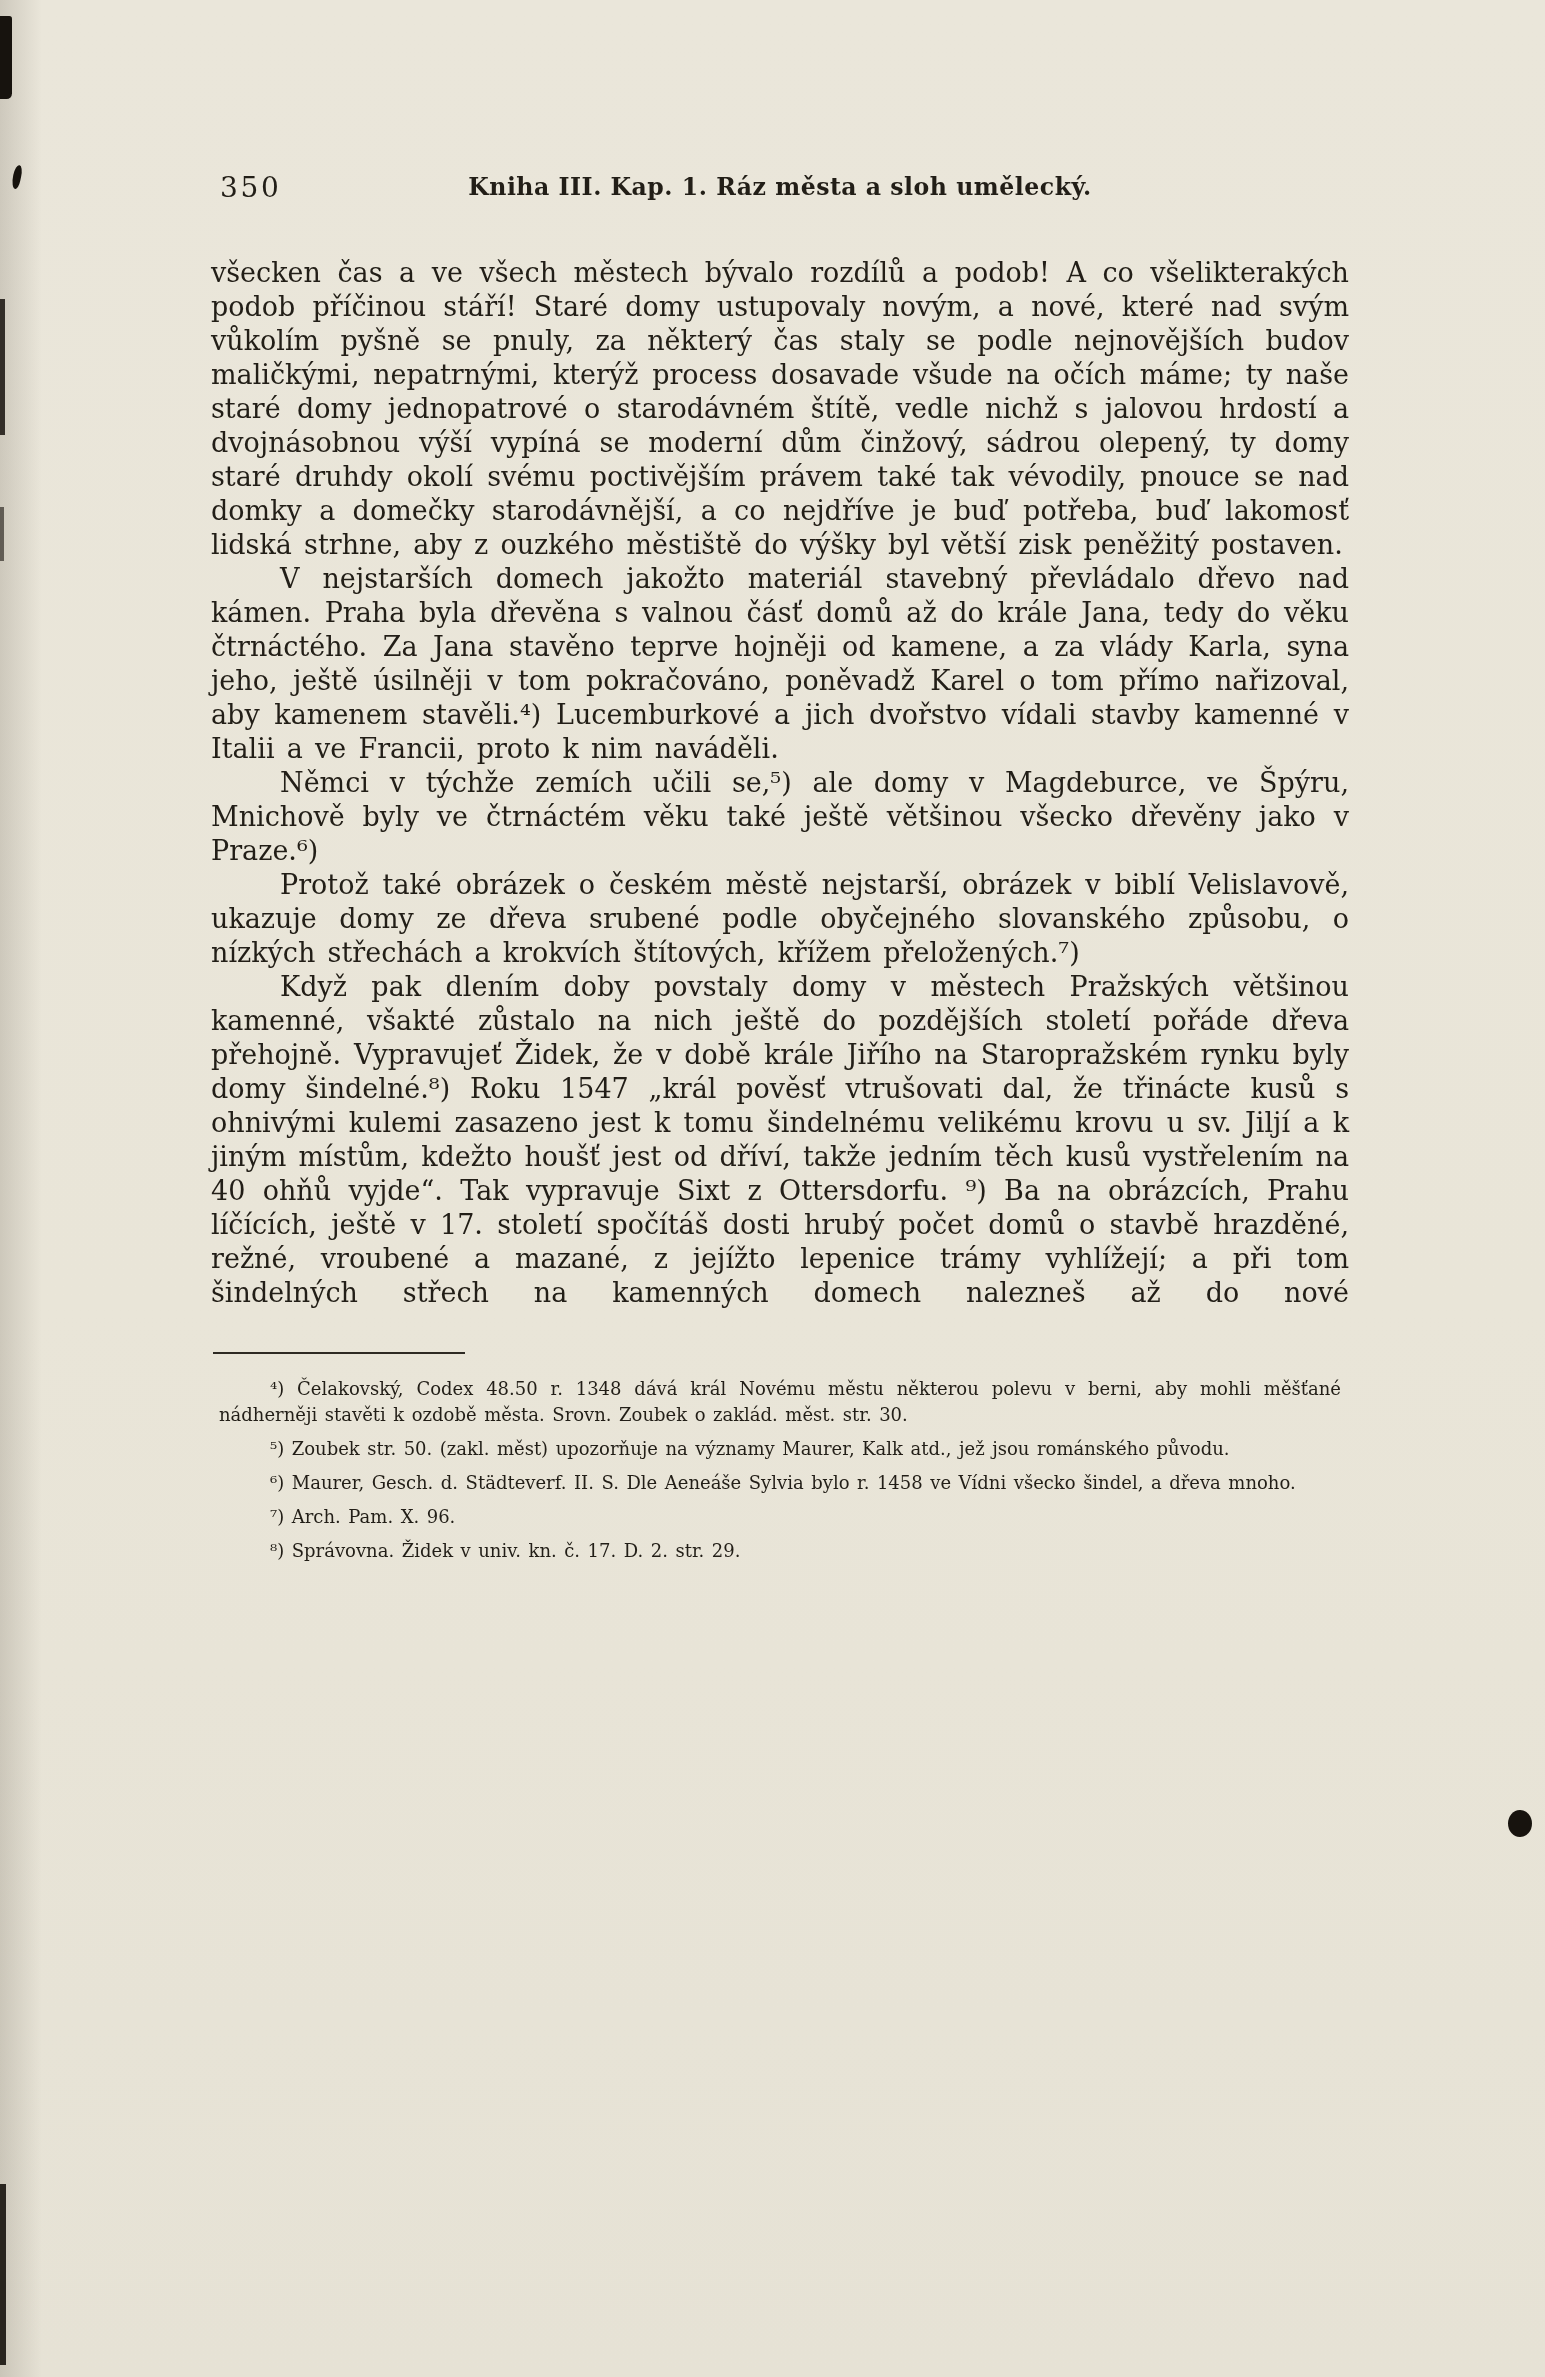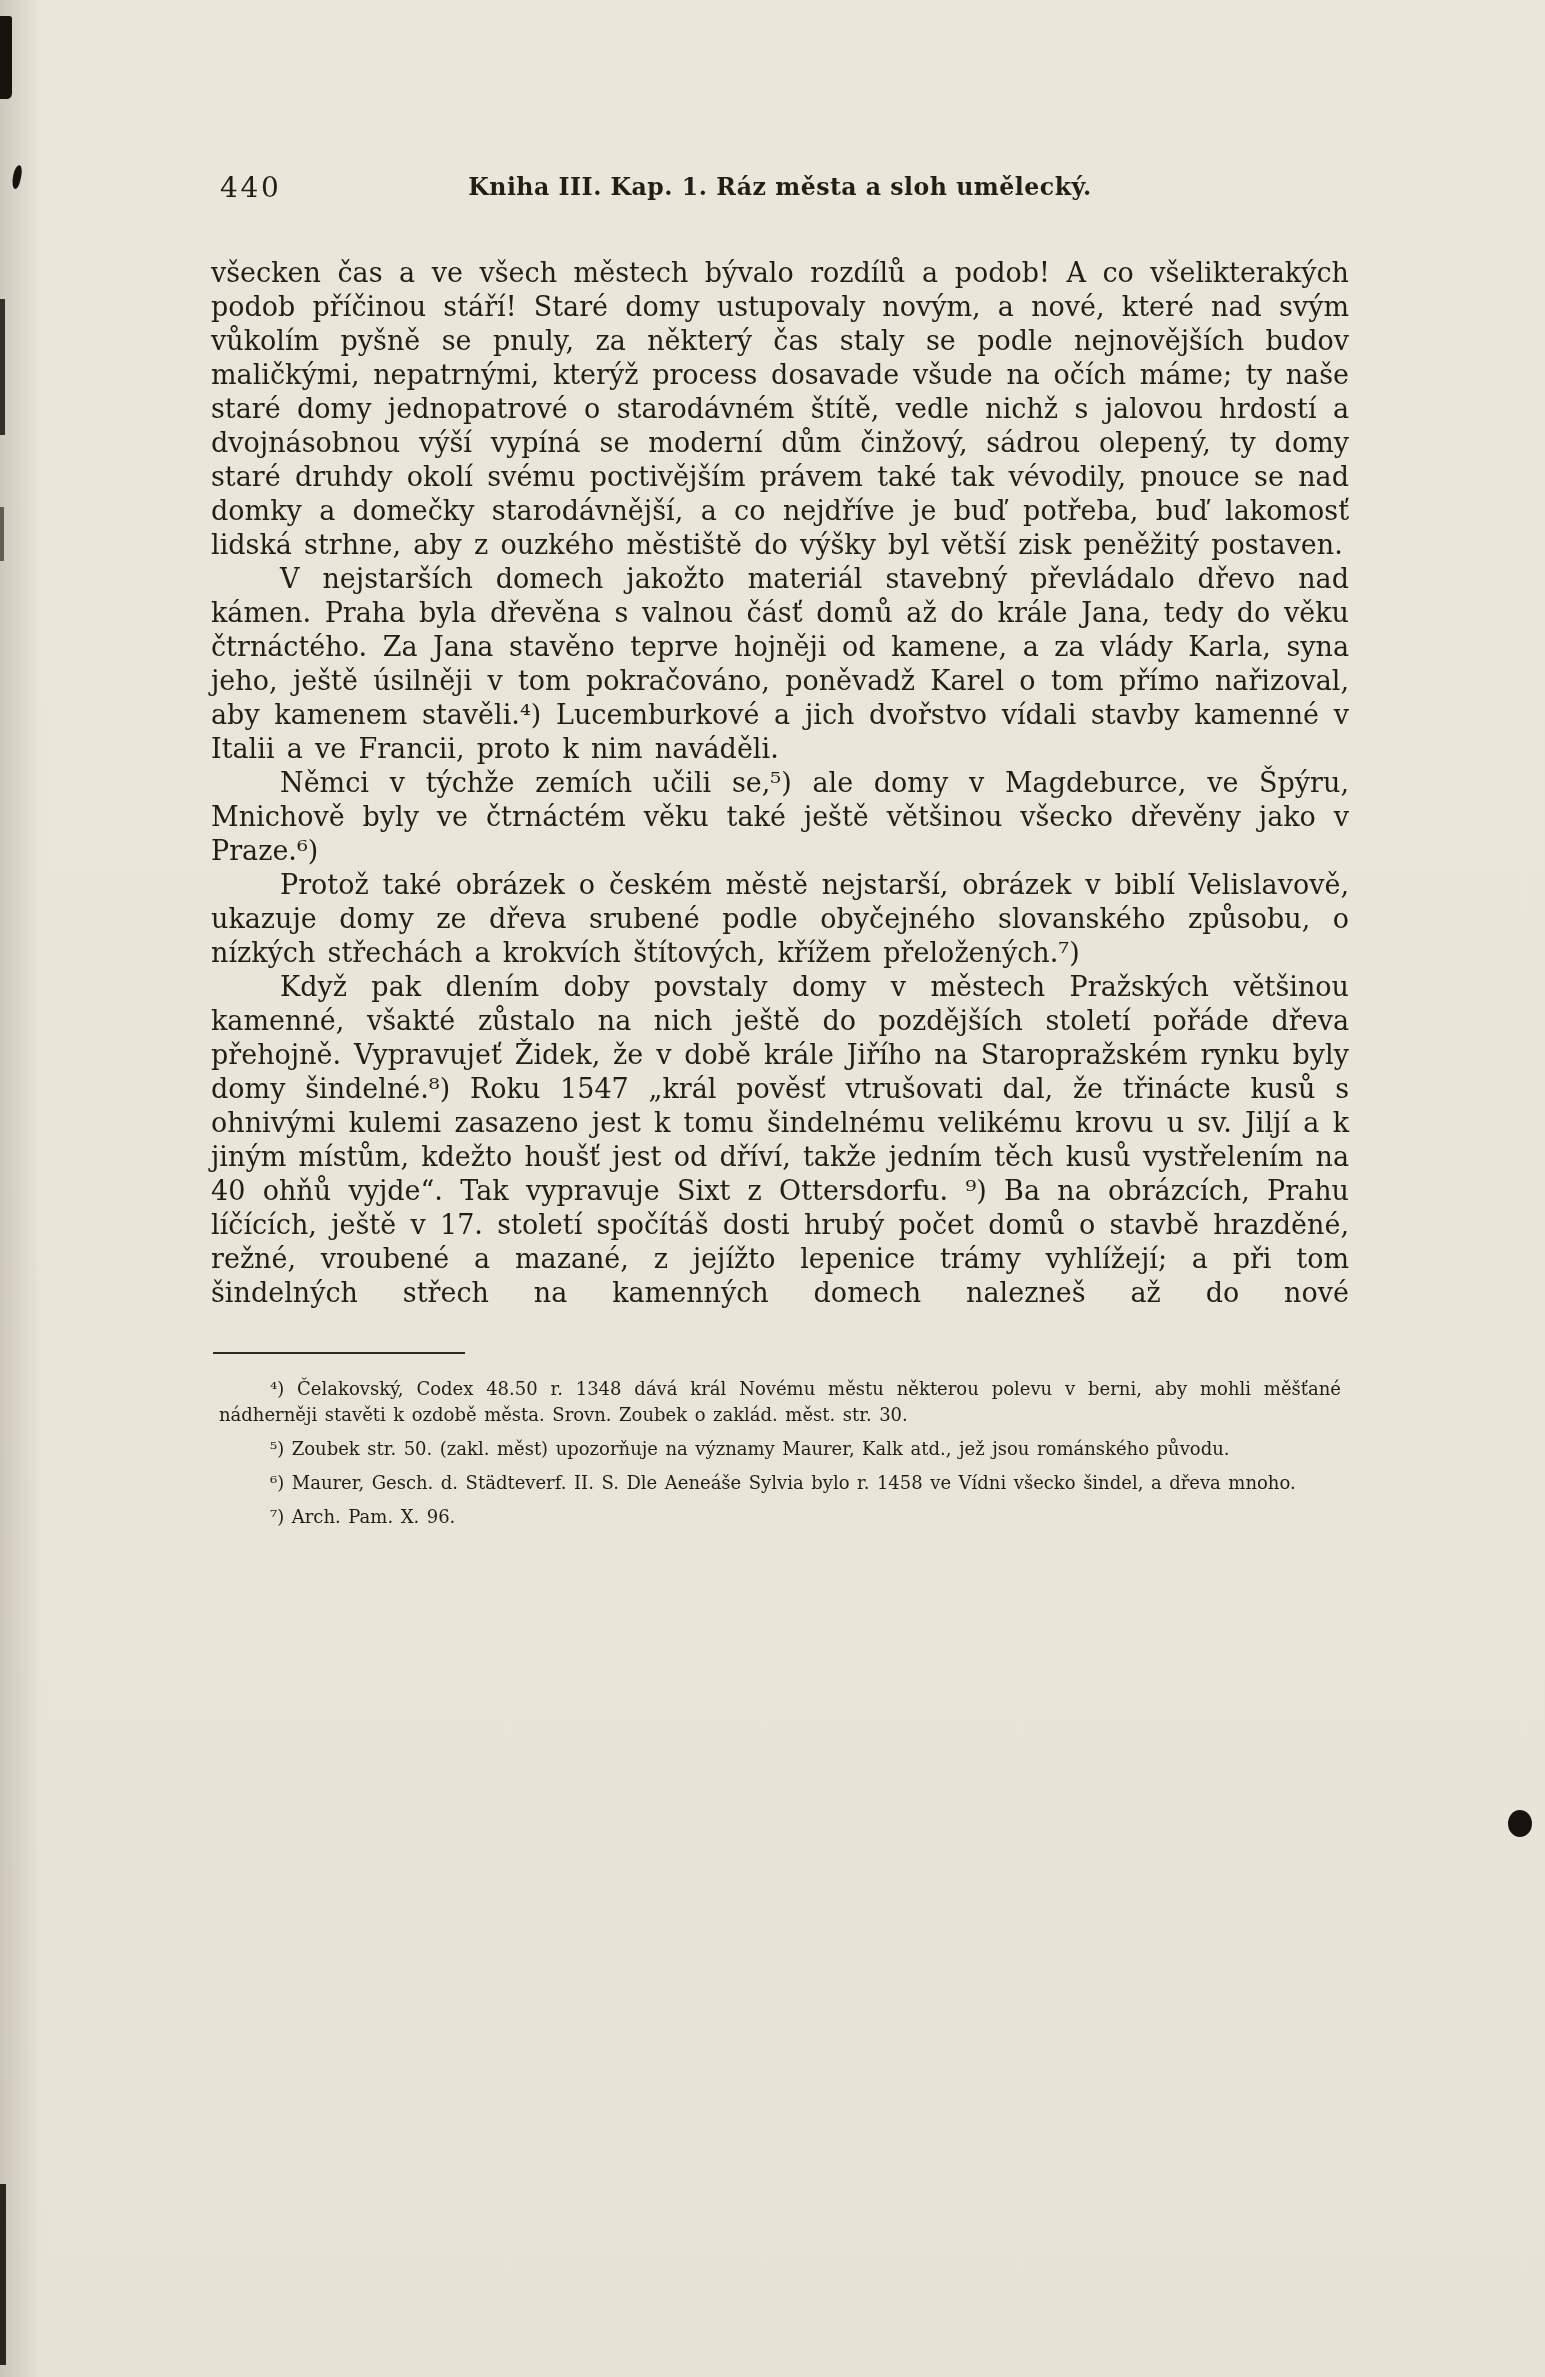--- a/index.html
+++ b/index.html
@@ -105,36 +105,37 @@
   <div class="artifact artifact-top-left"></div>
   <div class="artifact artifact-apostrophe"></div>
   <div class="artifact artifact-left-upper"></div>
   <div class="artifact artifact-left-mid"></div>
   <div class="artifact artifact-right-dot"></div>
   <div class="artifact artifact-left-bottom"></div>
 
   <div class="content">
 
     <div class="header">
-      <span class="page-number">440</span>
+      <span class="page-number">350</span>
       <span class="running-title">Kniha III. Kap. 1. Ráz města a sloh umělecký.</span>
     </div>
 
     <div class="body-text">
       <p class="para">všecken čas a ve všech městech bývalo rozdílů a podob! A co všelikterakých podob příčinou stáří! Staré domy ustupovaly novým, a nové, které nad svým vůkolím pyšně se pnuly, za některý čas staly se podle nejnovějších budov maličkými, nepatrnými, kterýž process dosavade všude na očích máme; ty naše staré domy jednopatrové o starodávném štítě, vedle nichž s jalovou hrdostí a dvojnásobnou výší vypíná se moderní dům činžový, sádrou olepený, ty domy staré druhdy okolí svému poctivějším právem také tak vévodily, pnouce se nad domky a domečky starodávnější, a co nejdříve je buď potřeba, buď lakomosť lidská strhne, aby z ouzkého městiště do výšky byl větší zisk peněžitý postaven.</p>
       <p class="para indent">V nejstarších domech jakožto materiál stavebný převládalo dřevo nad kámen. Praha byla dřevěna s valnou čásť domů až do krále Jana, tedy do věku čtrnáctého. Za Jana stavěno teprve hojněji od kamene, a za vlády Karla, syna jeho, ještě úsilněji v tom pokračováno, poněvadž Karel o tom přímo nařizoval, aby kamenem stavěli.⁴) Lucemburkové a jich dvořstvo vídali stavby kamenné v Italii a ve Francii, proto k nim naváděli.</p>
       <p class="para indent">Němci v týchže zemích učili se,⁵) ale domy v Magdeburce, ve Špýru, Mnichově byly ve čtrnáctém věku také ještě většinou všecko dřevěny jako v Praze.⁶)</p>
       <p class="para indent">Protož také obrázek o českém městě nejstarší, obrázek v biblí Velislavově, ukazuje domy ze dřeva srubené podle obyčejného slovanského způsobu, o nízkých střechách a krokvích štítových, křížem přeložených.⁷)</p>
       <p class="para indent continues">Když pak dlením doby povstaly domy v městech Pražských většinou kamenné, všakté zůstalo na nich ještě do pozdějších století pořáde dřeva přehojně. Vypravujeť Židek, že v době krále Jiřího na Staropražském rynku byly domy šindelné.⁸) Roku 1547 „král pověsť vtrušovati dal, že třinácte kusů s ohnivými kulemi zasazeno jest k tomu šindelnému velikému krovu u sv. Jiljí a k jiným místům, kdežto houšť jest od dříví, takže jedním těch kusů vystřelením na 40 ohňů vyjde“. Tak vypravuje Sixt z Ottersdorfu. ⁹) Ba na obrázcích, Prahu líčících, ještě v 17. století spočítáš dosti hrubý počet domů o stavbě hrazděné, režné, vroubené a mazané, z jejížto lepenice trámy vyhlížejí; a při tom šindelných střech na kamenných domech nalezneš až do nové</p>
     </div>
 
     <div class="footnote-rule"></div>
 
     <div class="footnotes">
       <p>⁴) Čelakovský, Codex 48.50 r. 1348 dává král Novému městu některou polevu v berni, aby mohli měšťané nádherněji stavěti k ozdobě města. Srovn. Zoubek o zaklád. měst. str. 30.</p>
       <p>⁵) Zoubek str. 50. (zakl. měst) upozorňuje na významy Maurer, Kalk atd., jež jsou románského původu.</p>
       <p>⁶) Maurer, Gesch. d. Städteverf. II. S. Dle Aeneáše Sylvia bylo r. 1458 ve Vídni všecko šindel, a dřeva mnoho.</p>
       <p>⁷) Arch. Pam. X. 96.</p>
+      <p>⁸) Správovna. Židek v univ. kn. č. 17. D. 2. str. 29.</p>
     </div>
 
   </div>
 </div>
 
 
 </body></html>

